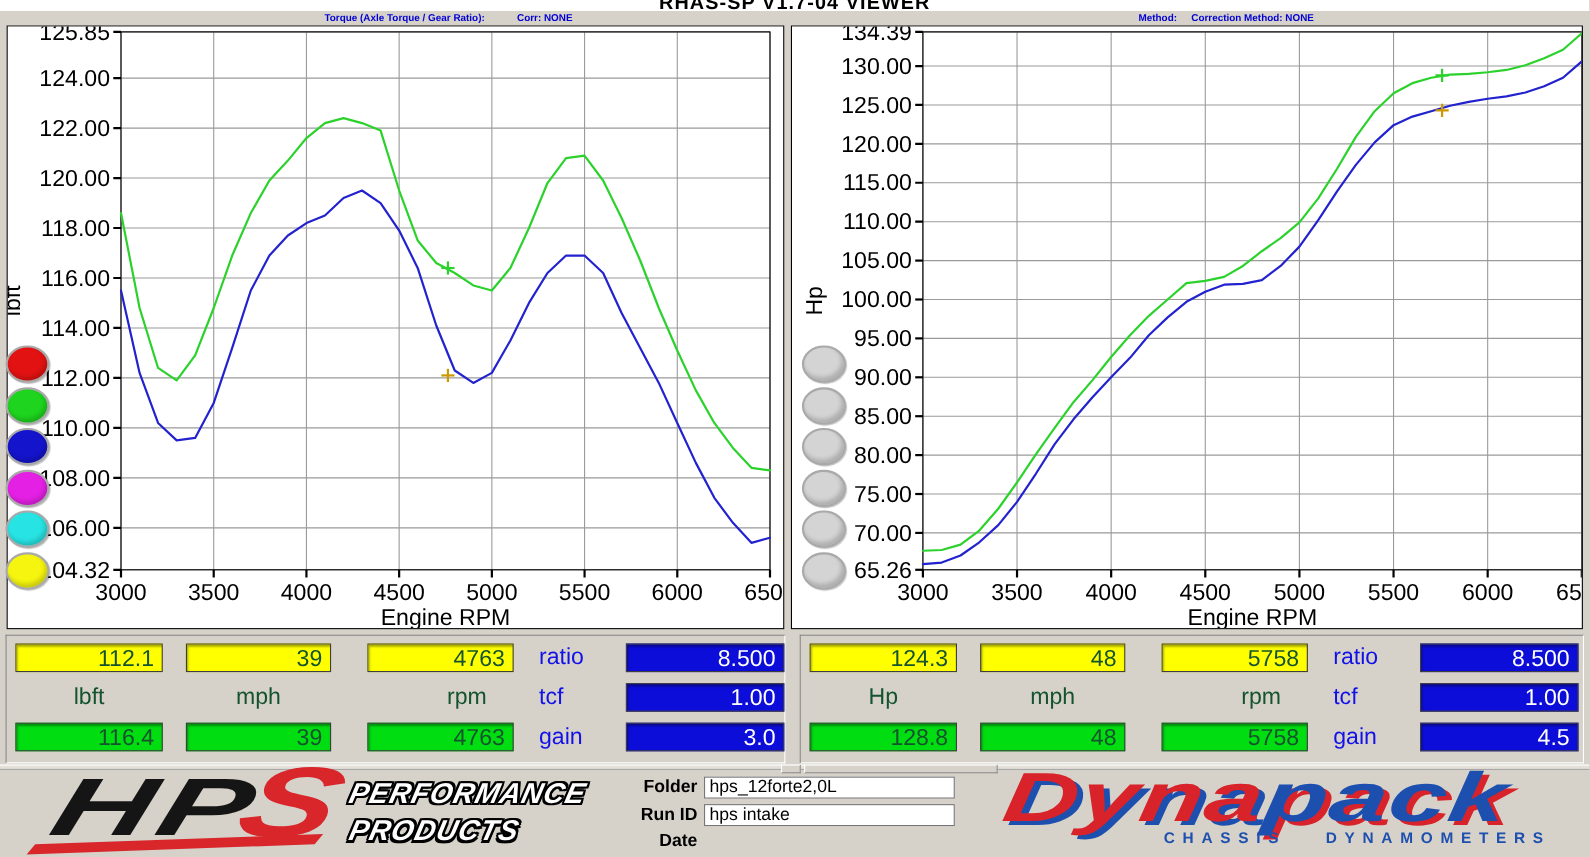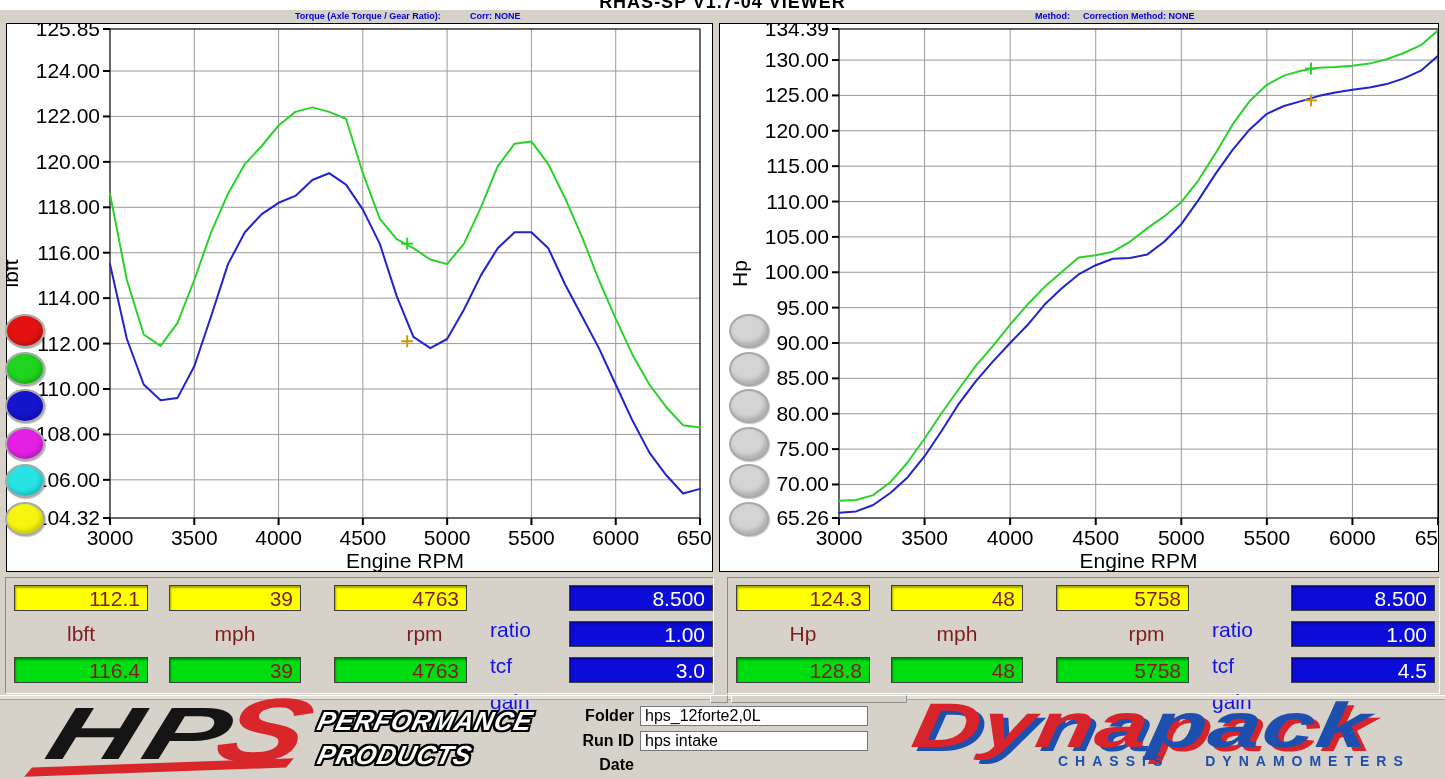--- a/index.html
+++ b/index.html
@@ -18,27 +18,27 @@
   #panel-power  { left:719px; width:720px; }
   .chart-panel svg { position:absolute; left:0; top:0; }
 
   
   .curve-btn { position:absolute; width:40px; height:34px; border-radius:50%; border:2px solid #a9a9a9; box-shadow: inset -2px -3px 4px rgba(0,0,0,0.18), 1px 1px 1px rgba(0,0,0,0.25); z-index:5; }
 
   
   .data-panel { position:absolute; top:577px; height:117px; background:#d6d2ca; border:1px solid; border-color:#8a8a8a #ffffff #ffffff #8a8a8a; }
   #data-torque { left:5px; width:709px; }
   #data-power  { left:727px; width:713px; }
-  .cell { position:absolute; height:26px; font-size:21px; line-height:25px; color:#7f1d1d; }
+  .cell { position:absolute; height:26px; font-size:21px; line-height:25px; color:#14532d; }
   .box  { border:1px solid #3f3f3f; box-shadow: inset 1px 2px 2px rgba(0,0,0,0.35); text-align:right; padding-right:7px; }
   .ybg { background:#ffff00; }
   .gbg { background:#00dd11; }
   .bbg { background:#0d0dd9; color:#fff; }
   .unit { text-align:center; }
-  .plabel { color:#1212e8;margin-top:32px; }
+  .plabel { color:#1212e8; }
   .c1 { left:8px;   width:134px; }
   .c2 { left:163px; width:132px; }
   .c3 { left:328px; width:133px;padding-left:48px; }
   .cp { left:484px; width:74px;  }
   .cb { left:563px; width:144px; }
   .r1 { top:7px; } .r2 { top:43px; } .r3 { top:79px; }
 
   
   .footer-divider { position:absolute; top:695px; left:0; width:1445px; height:5px; background:#e3e0d9; border-top:1px solid #fff; border-bottom:1px solid #a8a8a8; }
   .footer-tab { position:absolute; top:695px; height:8px; background:#d6d2ca; border:1px solid #fff; border-bottom-color:#909090; border-right-color:#909090; }

